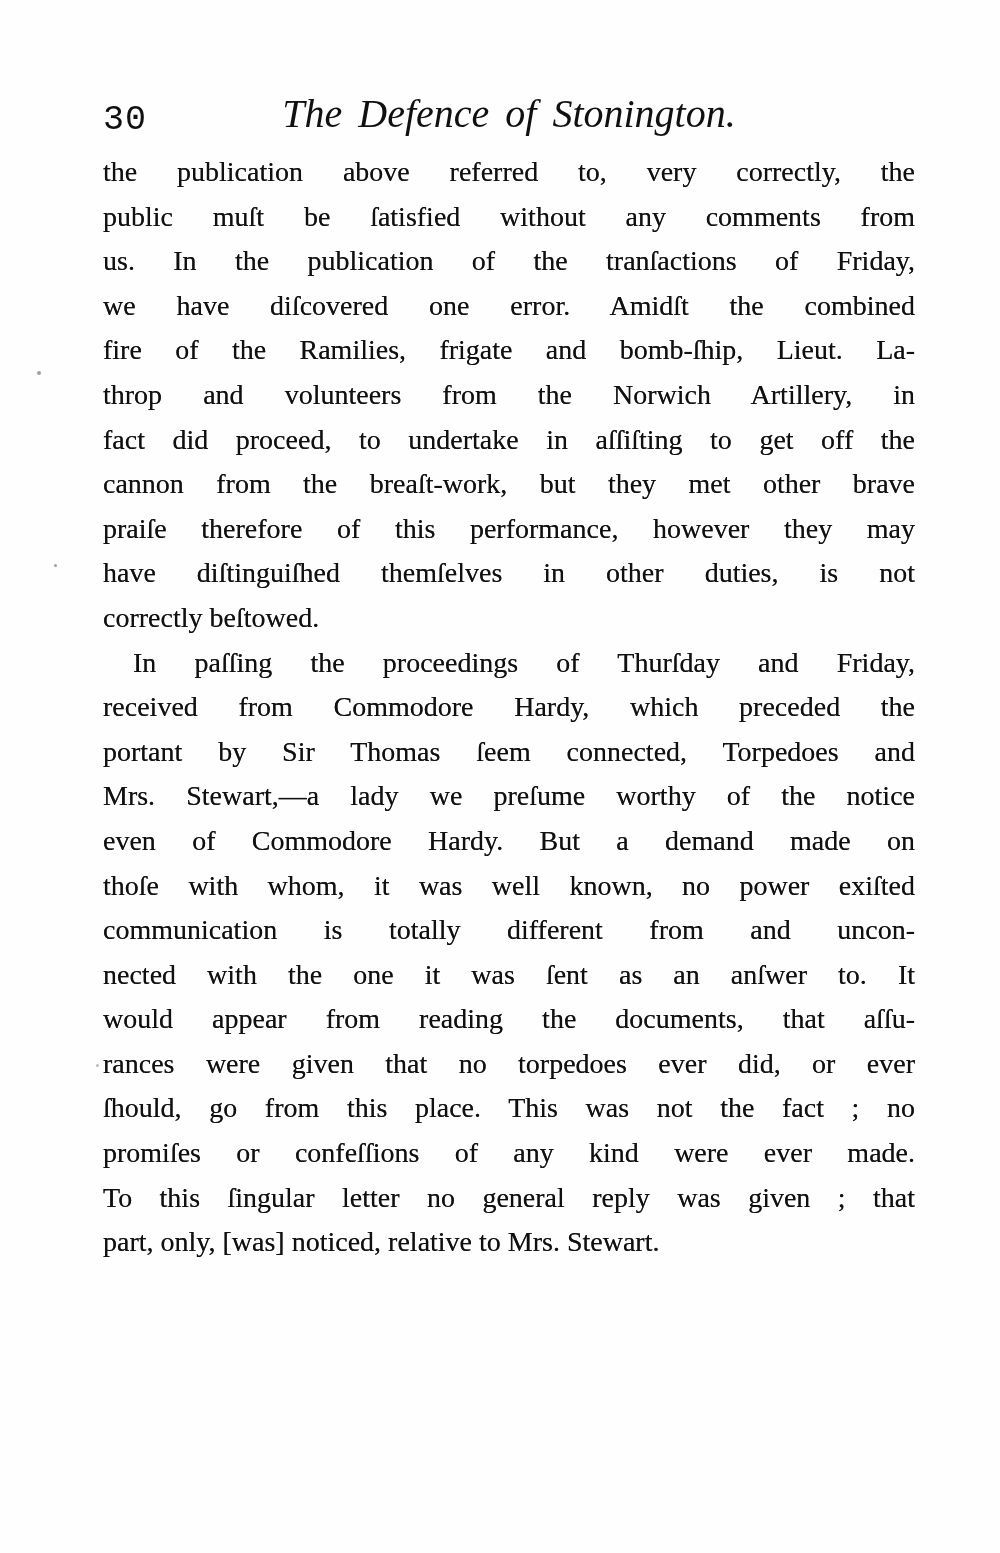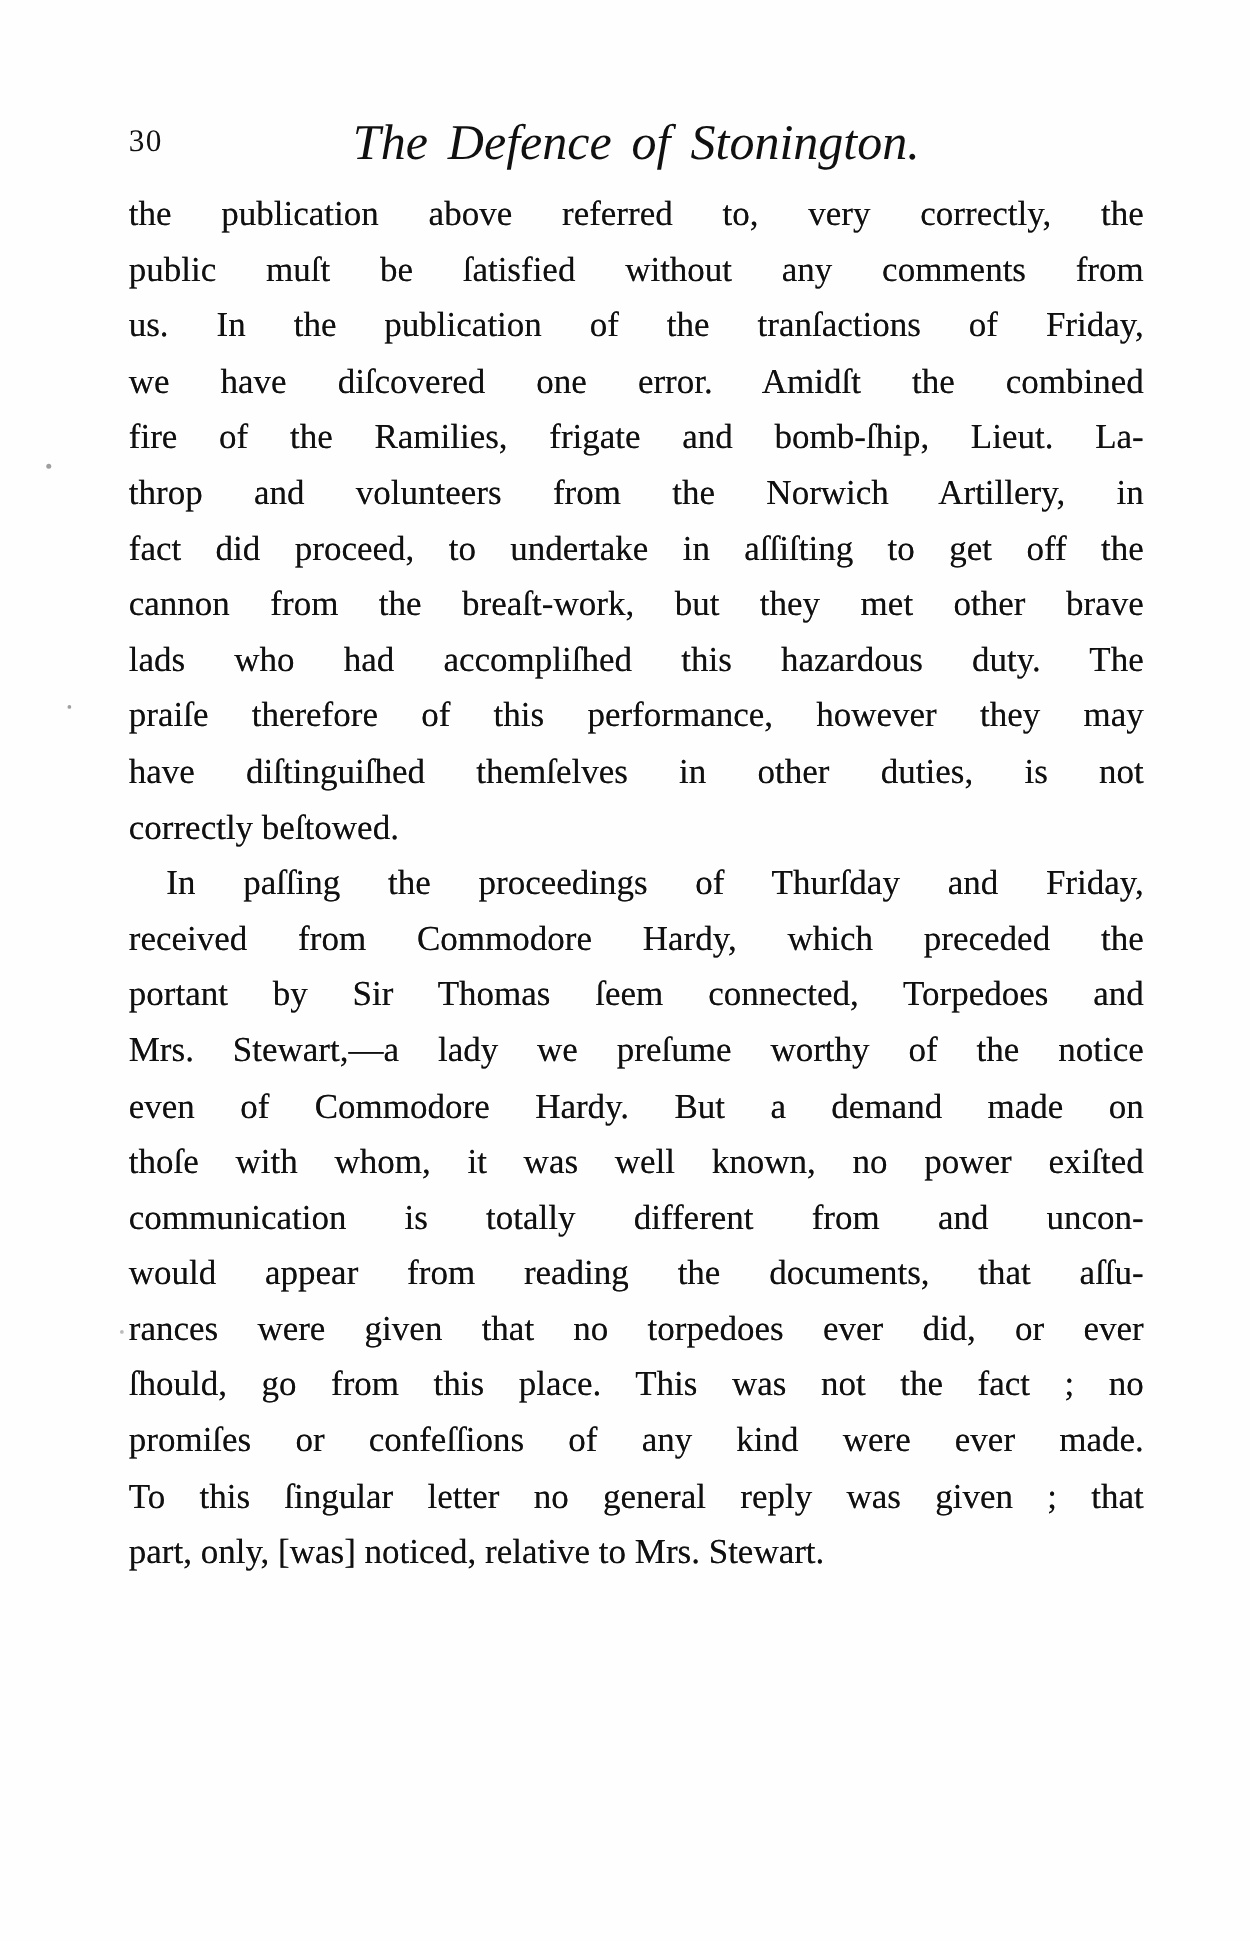--- a/index.html
+++ b/index.html
@@ -20,22 +20,23 @@
     position: absolute;
     left: 103px;
     top: 90px;
     width: 812px;
     height: 48px;
   }
   .pagenum {
     position: absolute;
     left: 0;
     top: 10px;
-    font-size: 25px;
+    font-size: 35px;
     letter-spacing: 1px;
+    font-family: Liberation Mono, monospace;
   }
   .title {
     position: absolute;
     left: 0;
     right: 0;
     top: 0;
     text-align: center;
     font-style: italic;
     font-size: 40px;
     word-spacing: 6px;
@@ -86,31 +87,31 @@
 
   <div class="body-text" id="body-text">
       <div class="line">the publication above referred to, very correctly, the</div>
       <div class="line">public muſt be ſatisfied without any comments from</div>
       <div class="line">us.  In the publication of the tranſactions of Friday,</div>
       <div class="line">we have diſcovered one error.  Amidſt the combined</div>
       <div class="line">fire of the Ramilies, frigate and bomb-ſhip, Lieut. La-</div>
       <div class="line">throp and volunteers from the Norwich Artillery, in</div>
       <div class="line">fact did proceed, to undertake in aſſiſting to get off the</div>
       <div class="line">cannon from the breaſt-work, but they met other brave</div>
-      <div class="line">lads who had accompliſhed this hazardous duty.  The</div>
       <div class="line">praiſe therefore of this performance, however they may</div>
       <div class="line">have diſtinguiſhed themſelves in other duties, is not</div>
       <div class="line last">correctly beſtowed.</div>
       <div class="line indent">In paſſing the proceedings of Thurſday and Friday,</div>
       <div class="line">received from Commodore Hardy, which preceded the</div>
       <div class="line">portant by Sir Thomas ſeem connected, Torpedoes and</div>
       <div class="line">Mrs. Stewart,—a lady we preſume worthy of the notice</div>
       <div class="line">even of Commodore Hardy.  But a demand made on</div>
       <div class="line">thoſe with whom, it was well known, no power exiſted</div>
       <div class="line">communication is totally different from and uncon-</div>
+      <div class="line">nected with the one it was ſent as an anſwer to.  It</div>
       <div class="line">would appear from reading the documents, that aſſu-</div>
       <div class="line">rances were given that no torpedoes ever did,  or ever</div>
       <div class="line">ſhould, go from this place.  This was not the fact ; no</div>
       <div class="line">promiſes or confeſſions of any kind were ever made.</div>
       <div class="line">To this ſingular letter no general reply was given ; that</div>
       <div class="line last">part, only, [was] noticed, relative to Mrs. Stewart.</div>
     </div>
 
   <span class="speck s1"></span>
   <span class="speck s2"></span>

